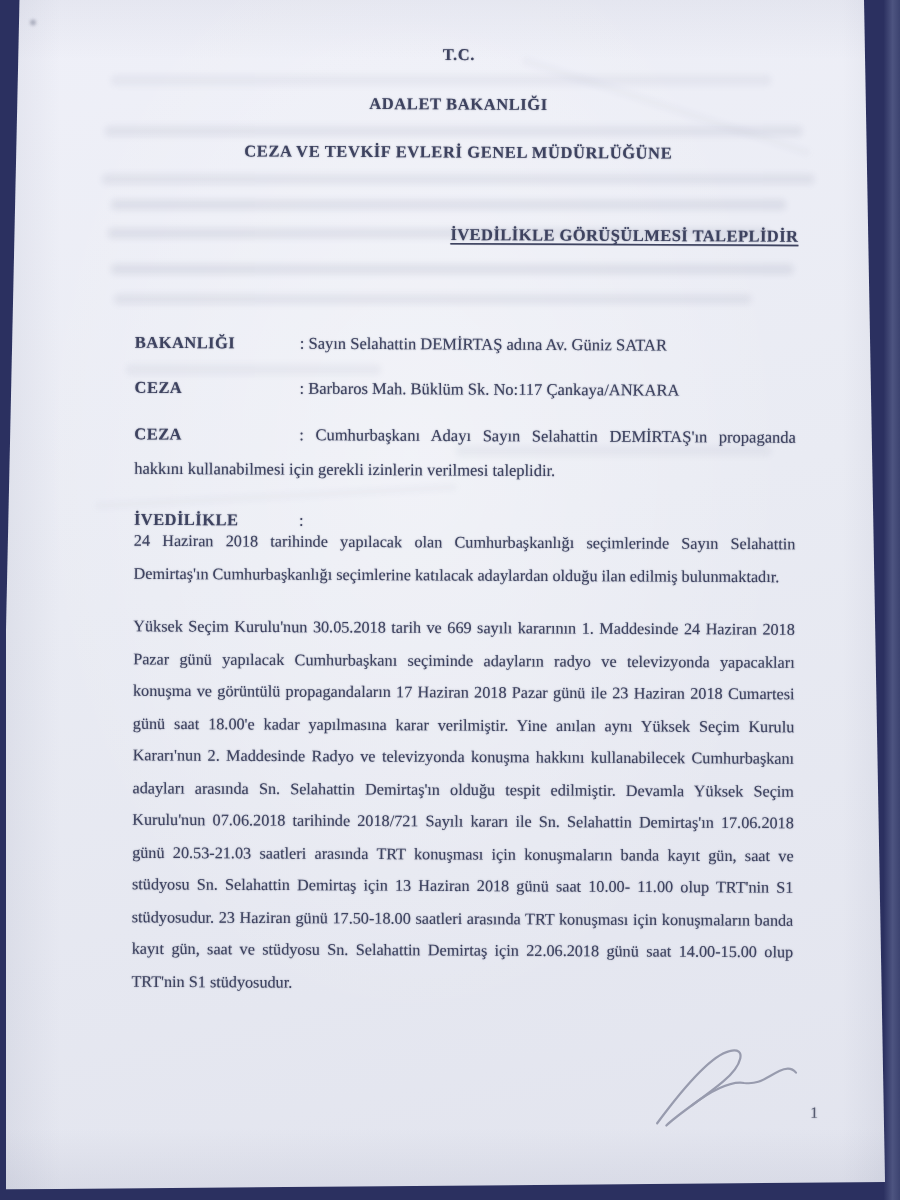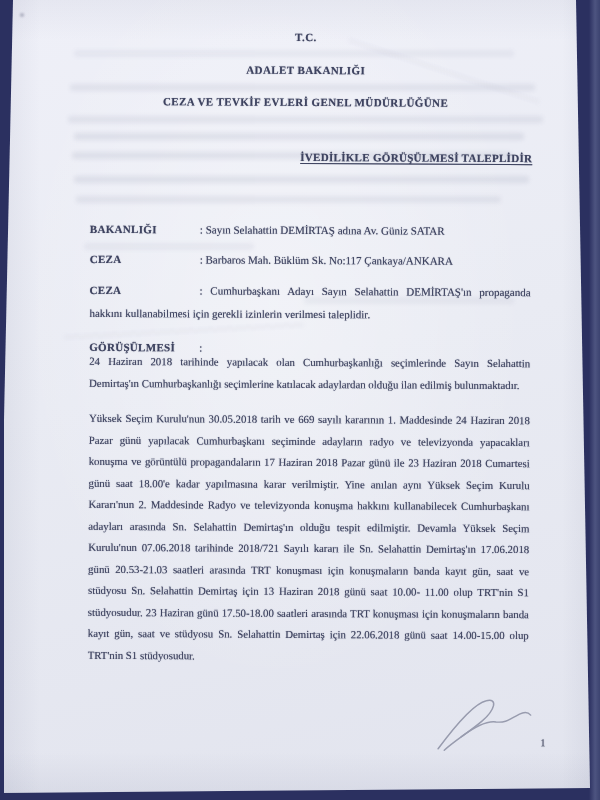--- a/index.html
+++ b/index.html
@@ -90,21 +90,21 @@
       <div class="frow">
         <span class="flabel">BAKANLIĞI</span><span>: Sayın Selahattin DEMİRTAŞ adına Av. Güniz SATAR</span>
       </div>
       <div class="frow">
         <span class="flabel">CEZA</span><span>: Barbaros Mah. Büklüm Sk. No:117 Çankaya/ANKARA</span>
       </div>
       <div class="frow wraps">
         <span class="flabel">CEZA</span><span>: Cumhurbaşkanı Adayı Sayın Selahattin DEMİRTAŞ'ın propaganda hakkını kullanabilmesi için gerekli izinlerin verilmesi taleplidir.</span>
       </div>
       <div class="frow" style="margin-top:12px;">
-        <span class="flabel">GÖRÜŞÜLMESİ</span><span>:</span>
+        <span class="flabel">İVEDİLİKLE</span><span>:</span>
       </div>
     </div>
 
     <div class="paras">
       <p>24 Haziran 2018 tarihinde yapılacak olan Cumhurbaşkanlığı seçimlerinde Sayın Selahattin Demirtaş'ın Cumhurbaşkanlığı seçimlerine katılacak adaylardan olduğu ilan edilmiş bulunmaktadır.</p>
       <p>Yüksek Seçim Kurulu'nun 30.05.2018 tarih ve 669 sayılı kararının 1. Maddesinde 24 Haziran 2018 Pazar günü yapılacak Cumhurbaşkanı seçiminde adayların radyo ve televizyonda yapacakları konuşma ve görüntülü propagandaların 17 Haziran 2018 Pazar günü ile 23 Haziran 2018 Cumartesi günü saat 18.00'e kadar yapılmasına karar verilmiştir. Yine anılan aynı Yüksek Seçim Kurulu Kararı'nun 2. Maddesinde Radyo ve televizyonda konuşma hakkını kullanabilecek Cumhurbaşkanı adayları arasında Sn. Selahattin Demirtaş'ın olduğu tespit edilmiştir. Devamla Yüksek Seçim Kurulu'nun 07.06.2018 tarihinde 2018/721 Sayılı kararı ile Sn. Selahattin Demirtaş'ın 17.06.2018 günü 20.53-21.03 saatleri arasında TRT konuşması için konuşmaların banda kayıt gün, saat ve stüdyosu Sn. Selahattin Demirtaş için 13 Haziran 2018 günü saat 10.00- 11.00 olup TRT'nin S1 stüdyosudur. 23 Haziran günü 17.50-18.00 saatleri arasında TRT konuşması için konuşmaların banda kayıt gün, saat ve stüdyosu Sn. Selahattin Demirtaş için 22.06.2018 günü saat 14.00-15.00 olup TRT'nin S1 stüdyosudur.</p>
     </div>
 
     <svg class="signature" width="108" height="60" viewBox="0 0 108 60">
       <path d="M6,50 C20,34 44,8 58,6 C70,4 66,16 52,26 C38,36 22,44 12,52" fill="none" stroke="#8b8fa3" stroke-width="1.5" stroke-linecap="round"></path>

